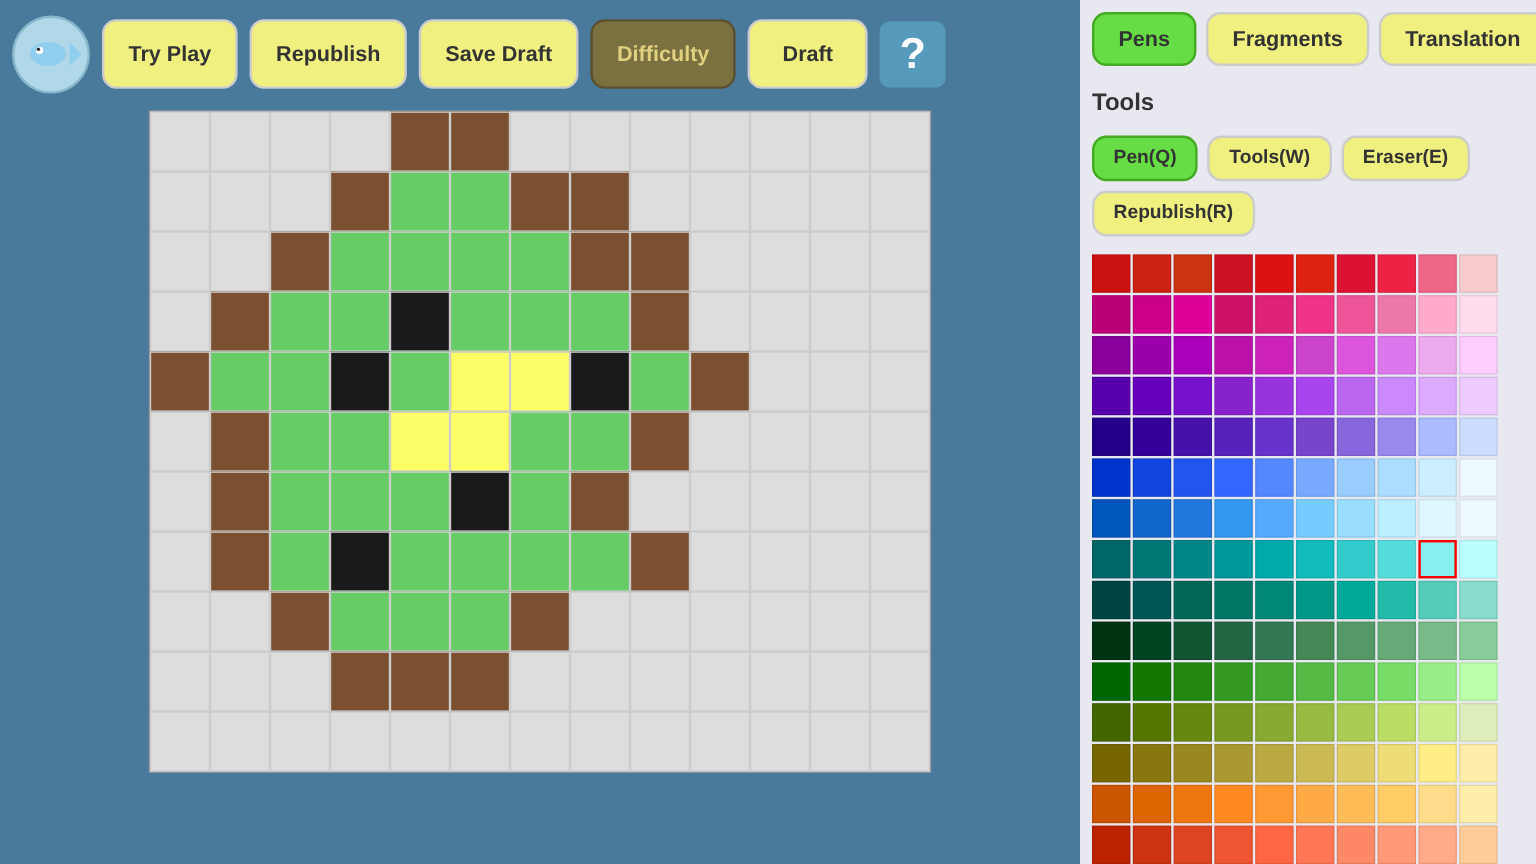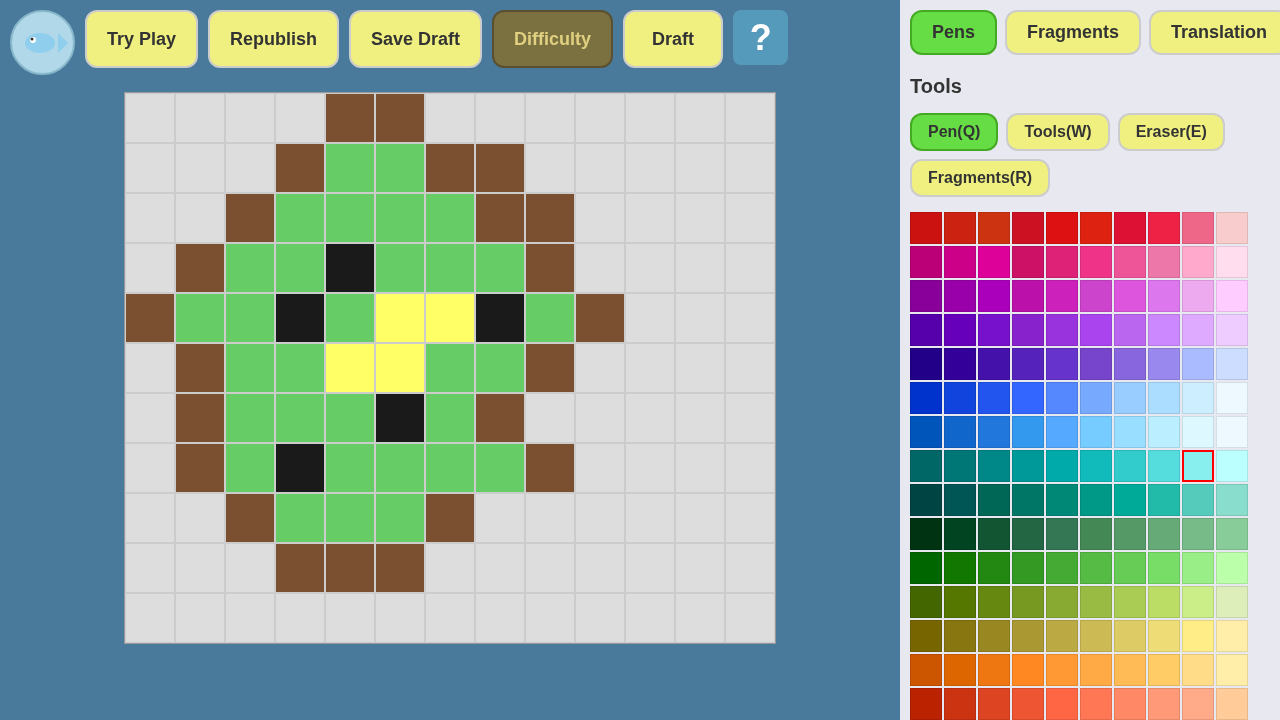--- a/index.html
+++ b/index.html
@@ -16,21 +16,21 @@
     .left-panel {
       flex: 1;
       display: flex;
       flex-direction: column;
       padding: 10px;
     }
 
     
     .toolbar {
       display: flex;
-      align-items: flex-start;
+      align-items: center;
       gap: 10px;
       margin-bottom: 12px;
       height: 70px;
     }
 
     .logo {
       width: 65px;
       height: 65px;
       background: #b0d8e8;
       border-radius: 50%;
@@ -356,21 +356,21 @@
     <button class="tab-btn">Fragments</button>
     <button class="tab-btn">Translation</button>
   </div>
 
   <div class="section-title">Tools</div>
 
   <div class="tools-row">
     <button class="tool-btn active">Pen(Q)</button>
     <button class="tool-btn">Tools(W)</button>
     <button class="tool-btn">Eraser(E)</button>
-    <button class="tool-btn">Fragments(R)</button>
+    <button class="tool-btn">Republish(R)</button>
   </div>
 
   <div class="colors-section">
     <div class="color-grid" id="color-grid">
         <div class="color-cell" style="background-color: rgb(204, 17, 17);"></div>
         <div class="color-cell" style="background-color: rgb(204, 34, 17);"></div>
         <div class="color-cell" style="background-color: rgb(204, 51, 17);"></div>
         <div class="color-cell" style="background-color: rgb(204, 17, 34);"></div>
         <div class="color-cell" style="background-color: rgb(221, 17, 17);"></div>
         <div class="color-cell" style="background-color: rgb(221, 34, 17);"></div>

